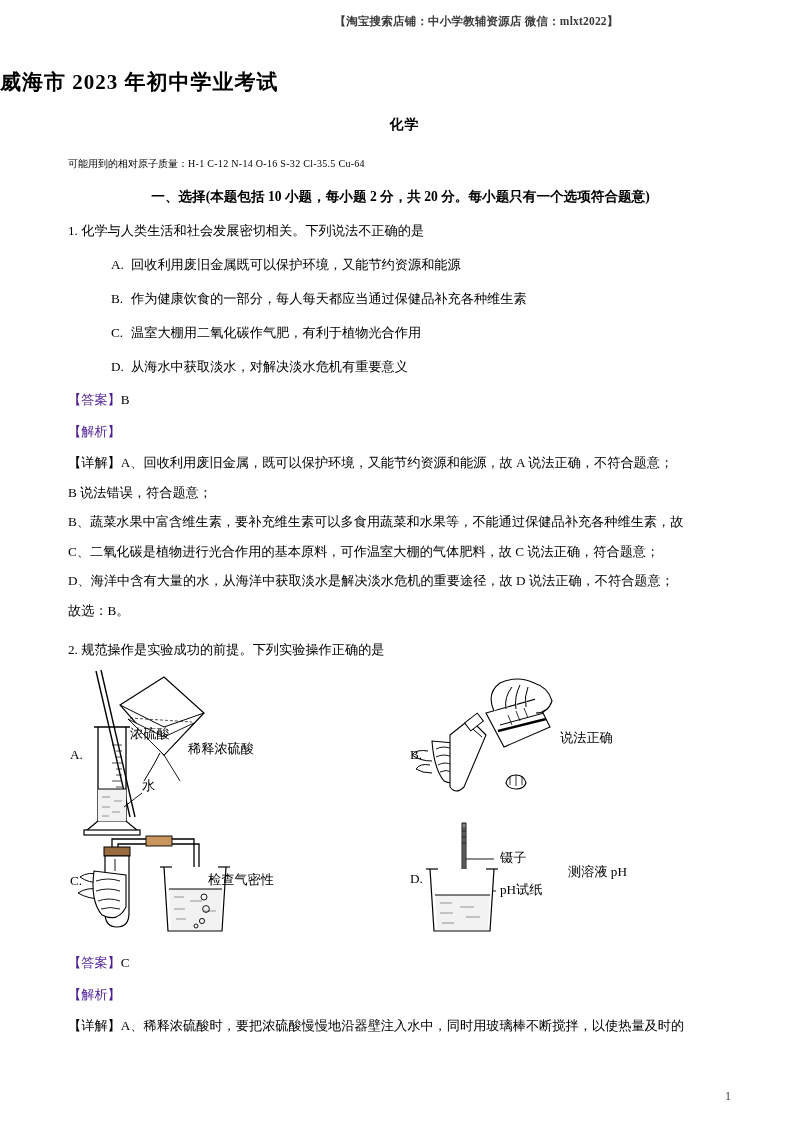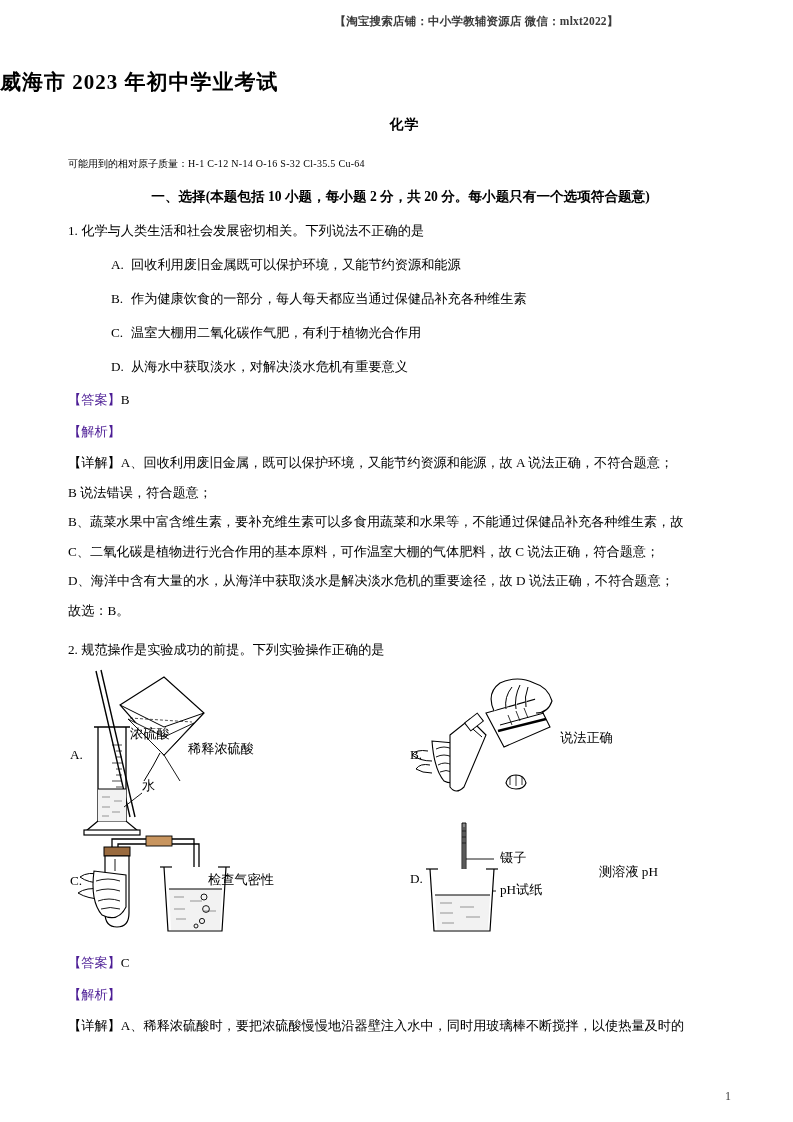--- a/index.html
+++ b/index.html
@@ -361,21 +361,21 @@
             <line x1="32" y1="82" x2="44" y2="82"></line>
             <line x1="52" y1="86" x2="66" y2="86"></line>
             <line x1="32" y1="92" x2="45" y2="92"></line>
             <line x1="58" y1="96" x2="72" y2="96"></line>
             <line x1="34" y1="102" x2="46" y2="102"></line>
           </g>
         </svg>
 
         <span class="cap" style="left:92px; top:28px;">镊子</span>
         <span class="cap" style="left:92px; top:60px;">pH试纸</span>
-        <span class="cap" style="left:160px; top:42px;margin-left:31px;">测溶液 pH</span>
+        <span class="cap" style="left:160px; top:42px;">测溶液 pH</span>
       </div>
 
     </div>
 
     <div class="ans-line">
       <span class="ans-label">【答案】</span><span>C</span>
     </div>
     <div class="ana-line">
       <span class="ana-label">【解析】</span>
     </div>

